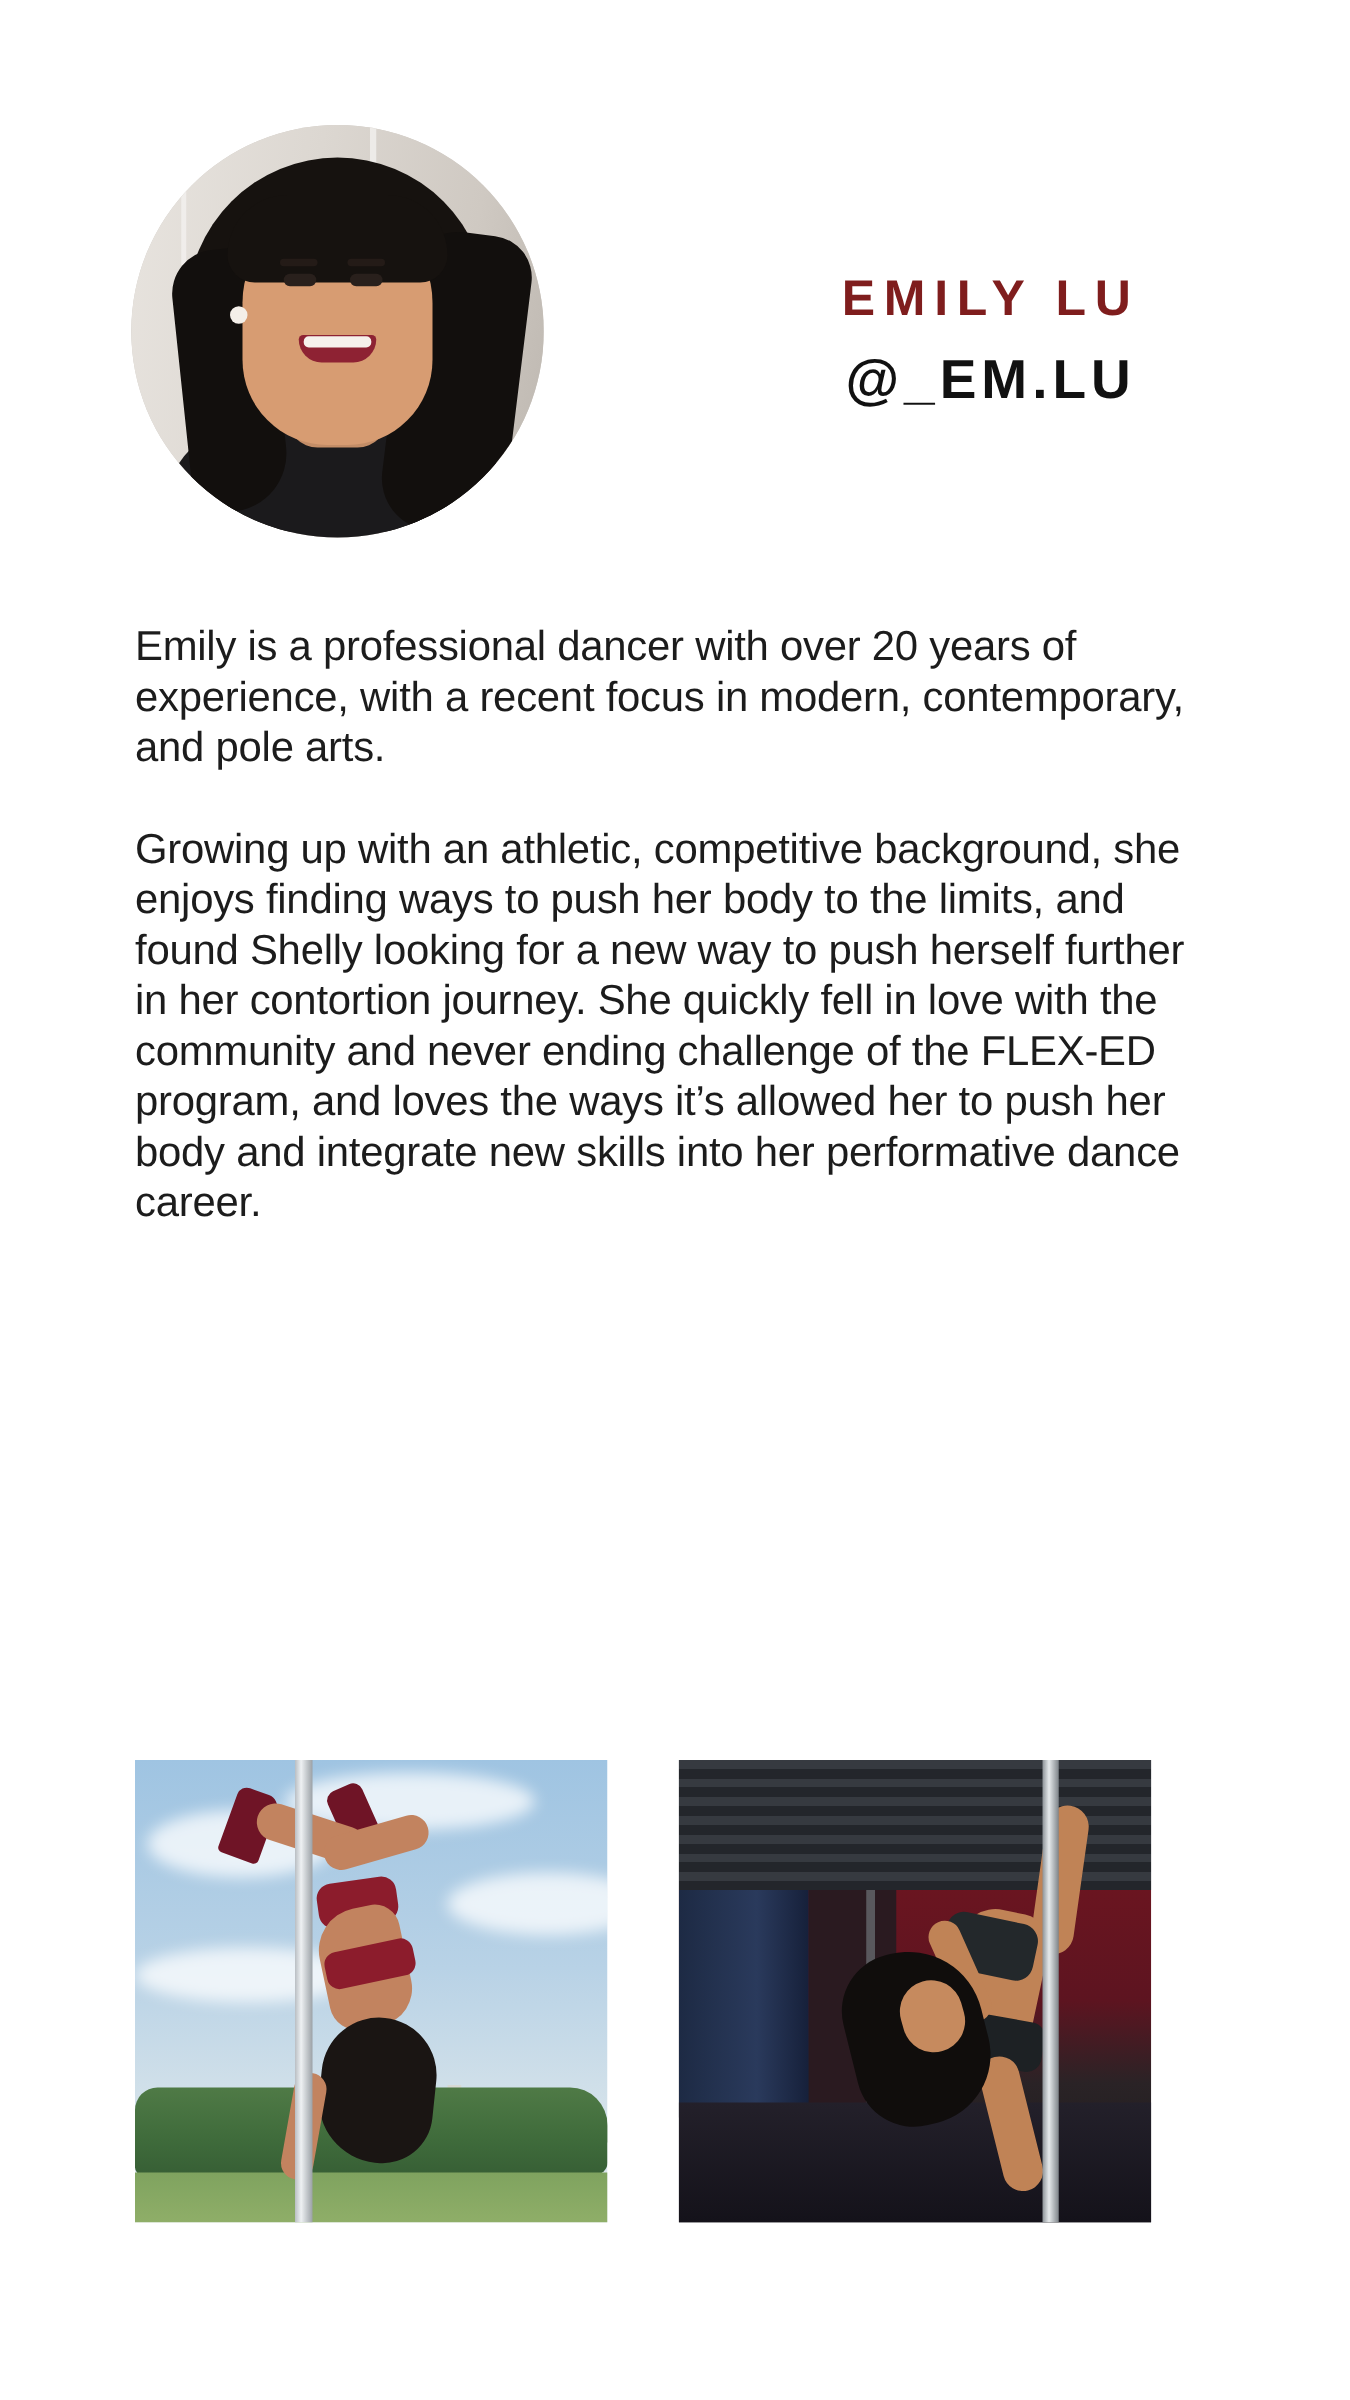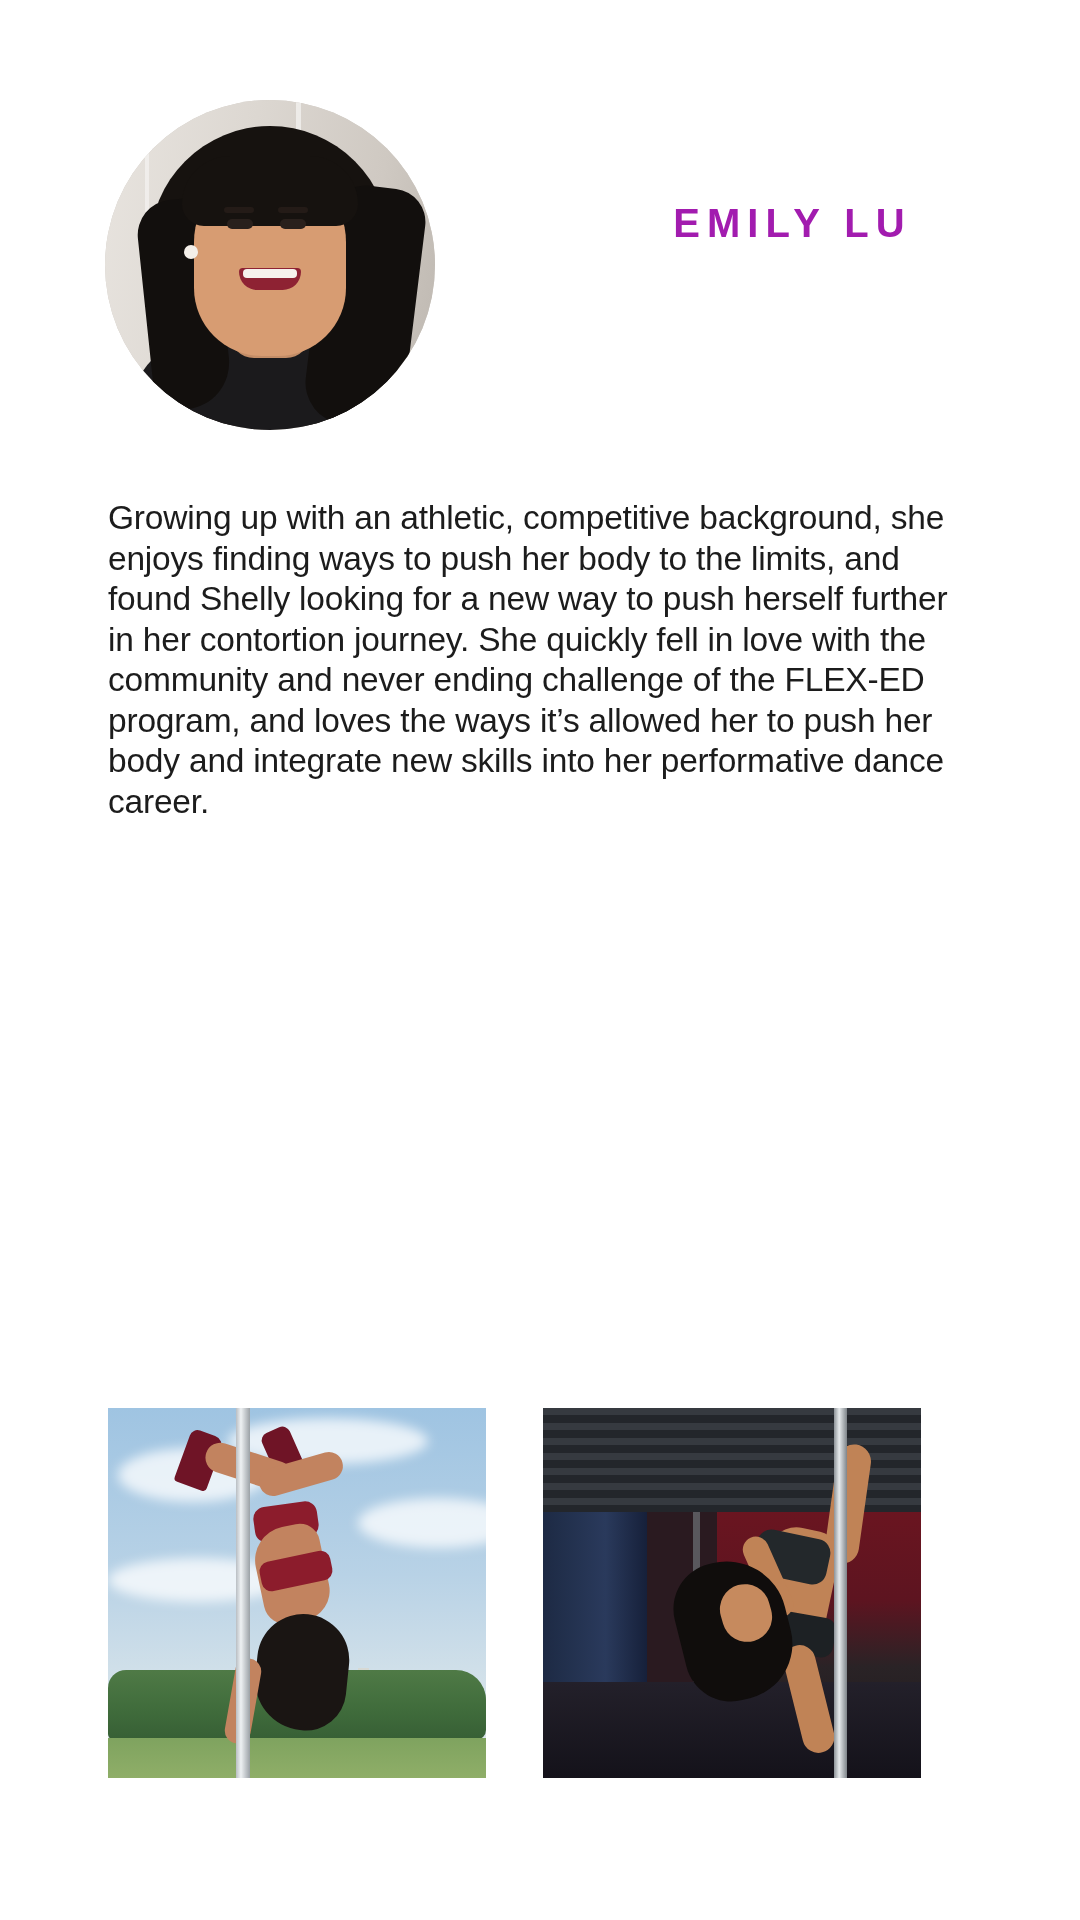--- a/index.html
+++ b/index.html
@@ -191,23 +191,23 @@
   .name-block {
     margin-left: 60px;
     padding-top: 100px;
     text-align: center;
     flex: 1 1 auto;
   }
   .name {
     font-size: 40px;
     font-weight: bold;
     letter-spacing: 7px;
-    color: #a21caf;
+    color: #7f1d1d;
     line-height: 1.15;
-    margin: 0;
+    margin: 16px;
   }
   .handle {
     font-size: 44px;
     font-weight: bold;
     letter-spacing: 4px;
     color: #111111;
     line-height: 1.2;
     margin: 8px 0 0 0;
   }
 
@@ -484,25 +484,27 @@
         <div class="eye left"></div>
         <div class="eye right"></div>
         <div class="mouth"></div>
         <div class="teeth"></div>
         <div class="earring"></div>
       </div>
     </div>
 
     <div class="name-block">
       <div class="name">EMILY LU</div>
+      <div class="handle">@_EM.LU</div>
     </div>
 
   </div>
 
   <div class="bio">
+    <p>Emily is a professional dancer with over 20 years of experience, with a recent focus in modern, contemporary, and pole arts.</p>
     <p>Growing up with an athletic, competitive background, she enjoys finding ways to push her body to the limits, and found Shelly looking for a new way to push herself further in her contortion journey. She quickly fell in love with the community and never ending challenge of the FLEX-ED program, and loves the ways it’s allowed her to push her body and integrate new skills into her performative dance career.</p>
   </div>
 
   <div class="photos">
 
     <div class="photo p1">
       <div class="sky"></div>
       <div class="cloud c1"></div>
       <div class="cloud c2"></div>
       <div class="cloud c3"></div>

